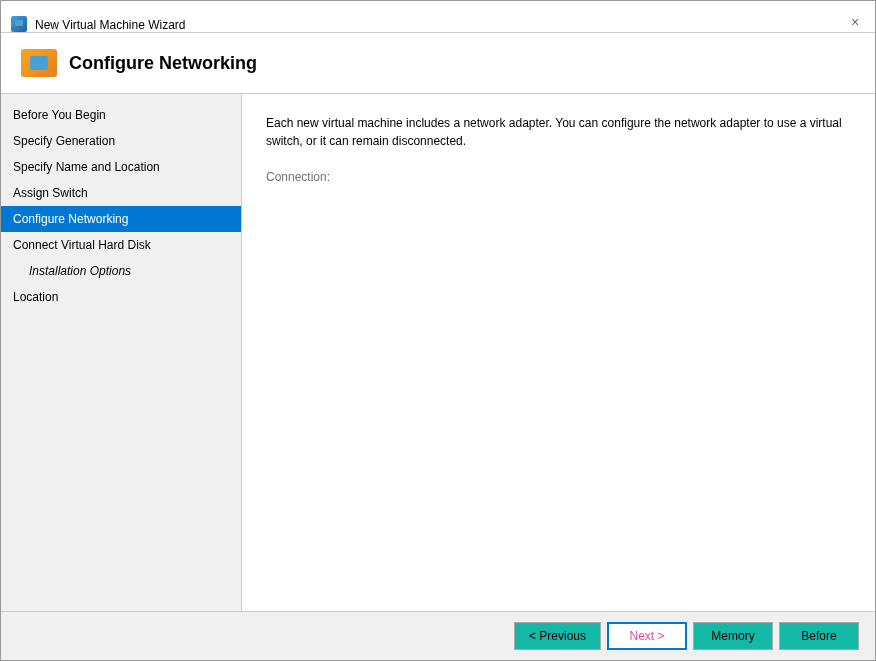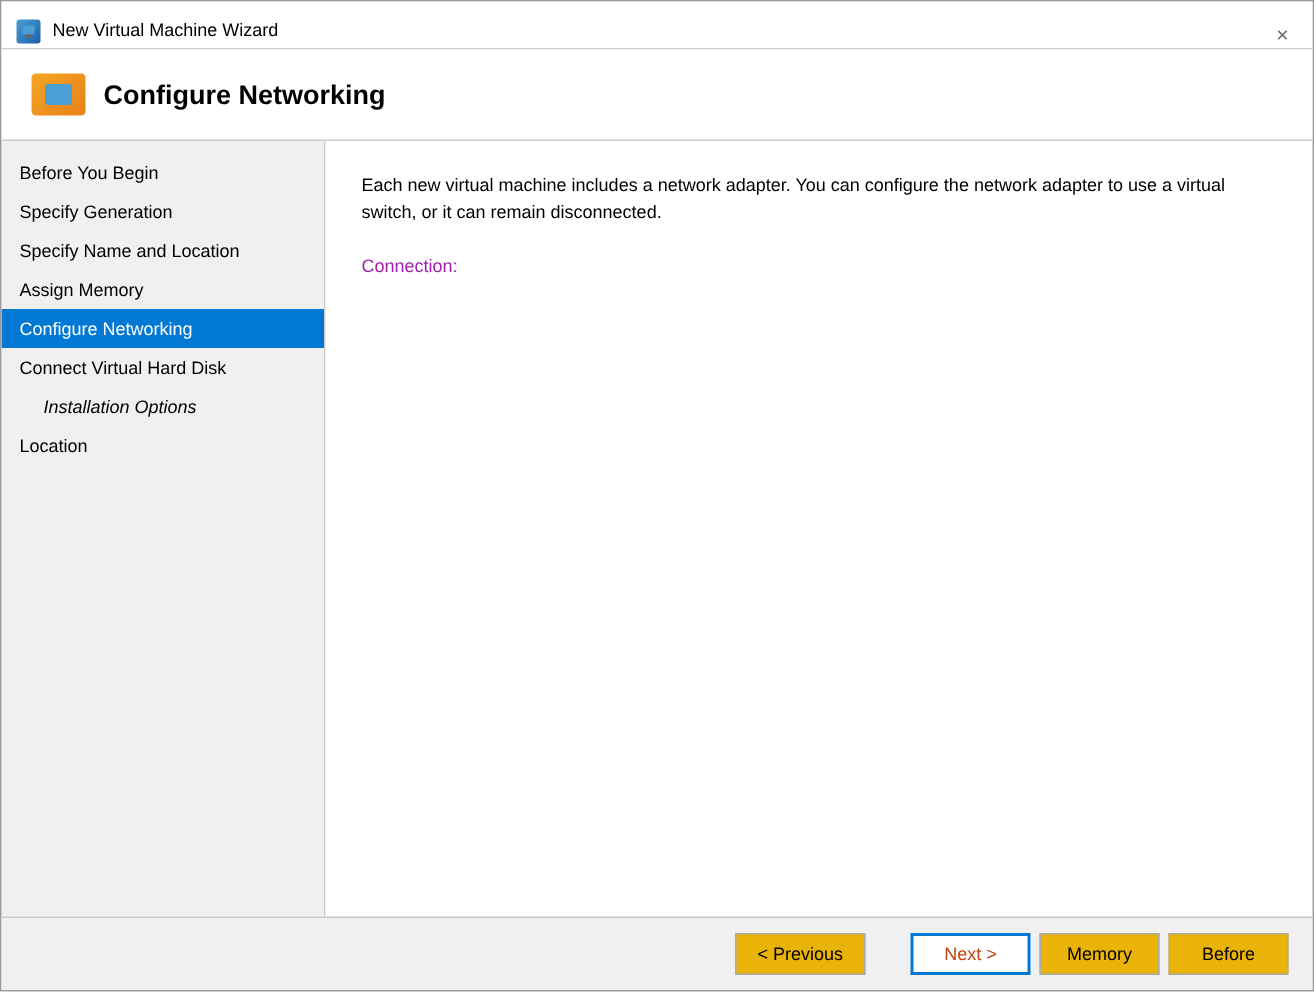--- a/index.html
+++ b/index.html
@@ -19,22 +19,22 @@
       background: #f0f0f0;
       border: 1px solid #999;
       display: flex;
       flex-direction: column;
       box-shadow: 2px 2px 8px rgba(0,0,0,0.3);
     }
     .title-bar {
       background: #ffffff;
       height: 32px;
       display: flex;
-      align-items: flex-start;
-      padding: 12px 10px;
+      align-items: flex-end;
+      padding: 0 10px;
       border-bottom: 1px solid #ccc;
       flex-shrink: 0;
     }
     .title-bar-icon {
       width: 16px;
       height: 16px;
       margin-right: 8px;
       background: linear-gradient(135deg, #4a9fd4, #1e5fa8);
       border-radius: 2px;
       display: flex;
@@ -90,21 +90,21 @@
       font-size: 18px;
       font-weight: 600;
       color: #000;
     }
     .main-content {
       display: flex;
       flex: 1;
       overflow: hidden;
     }
     .sidebar {
-      width: 216px;
+      width: 241px;
       background: #f0f0f0;
       border-right: 1px solid #ccc;
       padding: 8px 0;
       flex-shrink: 0;
     }
     .sidebar-item {
       padding: 6px 12px;
       cursor: pointer;
       color: #000;
       font-size: 12px;
@@ -131,21 +131,21 @@
       margin-bottom: 20px;
       max-width: 600px;
     }
     .form-row {
       display: flex;
       align-items: center;
       margin-bottom: 12px;
     }
     .form-label {
       font-size: 12px;
-      color: #a21caf;
+      color: #737373;
       width: 100px;
       flex-shrink: 0;
     }
     .select-wrapper {
       position: relative;
       flex: 1;
       max-width: 460px;
     }
     .select-wrapper::after {
       content: '▾';
@@ -176,29 +176,28 @@
       justify-content: flex-end;
       gap: 6px;
       flex-shrink: 0;
     }
     .btn {
       min-width: 80px;
       height: 28px;
       padding: 0 14px;
       font-size: 12px;
       border: 1px solid #aaa;
-      background: #eab308;
+      background: #14b8a6;
       cursor: pointer;
       color: #000;
     }
     .btn-primary {
       background: #ffffff;
       border: 2px solid #0078d4;
-      color: #c2410c;
-      margin-left: 24px;
+      color: #ec4899;
     }
     .btn:disabled {
       color: #aaa;
       cursor: default;
     }
   </style>
 </head>
 <body>
 
 <div class="window">
@@ -218,21 +217,21 @@
     <div class="header-icon"></div>
     <span class="header-title">Configure Networking</span>
   </div>
 
   <div class="main-content">
 
     <div class="sidebar">
       <div class="sidebar-item">Before You Begin</div>
       <div class="sidebar-item">Specify Generation</div>
       <div class="sidebar-item">Specify Name and Location</div>
-      <div class="sidebar-item">Assign Memory</div>
+      <div class="sidebar-item">Assign Switch</div>
       <div class="sidebar-item active">Configure Networking</div>
       <div class="sidebar-item">Connect Virtual Hard Disk</div>
       <div class="sidebar-item sub">Installation Options</div>
       <div class="sidebar-item">Location</div>
     </div>
 
     <div class="content-area">
       <p class="content-description">Each new virtual machine includes a network adapter. You can configure the network adapter to use a virtual switch, or it can remain disconnected.</p>
       <div class="form-row">
         <label class="form-label">Connection:</label>

